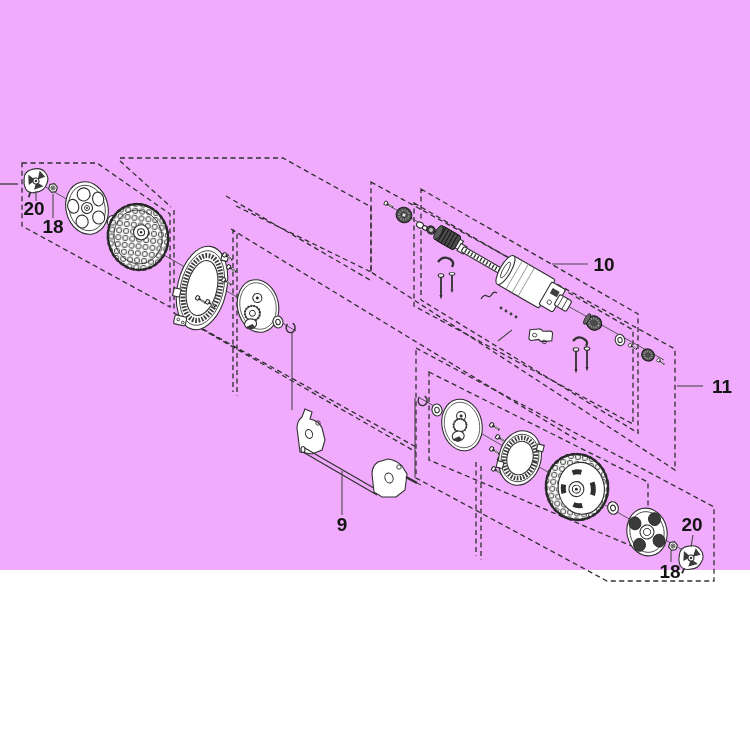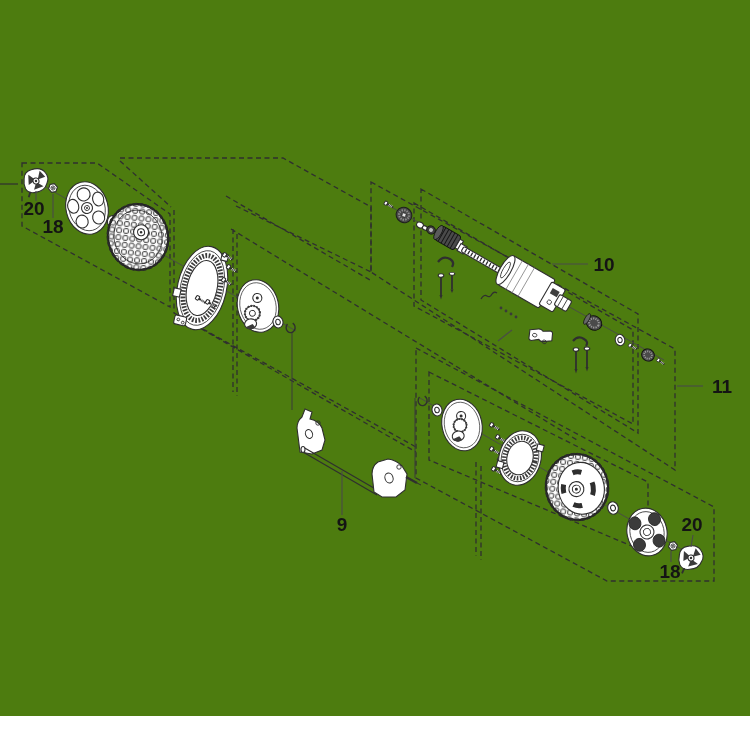--- a/index.html
+++ b/index.html
@@ -1,16 +1,16 @@
 <!DOCTYPE html>
 <html><head>
 <meta charset="utf-8">
 <style>
   html,body{margin:0;padding:0;background:#ffffff;width:750px;height:750px;overflow:hidden}
-  #stage{width:750px;height:716px;position:relative;background:#4d7c0f}
+  #stage{width:750px;height:570px;position:relative;background:#f0abfc}
   svg{display:block}
   .db{fill:none;stroke:#2f2f2f;stroke-width:1.3;stroke-dasharray:5 3.5;stroke-linecap:butt}
   .ax{stroke:#4a4a4a;stroke-width:0.9;fill:none}
   .cn{stroke:#3a3a3a;stroke-width:1;fill:none}
   .fw{fill:#ffffff;stroke:#2f2f2f;stroke-width:1.1}
   .op{fill:none;stroke:#2f2f2f}
   .dk{fill:#3a3a3a;stroke:none}
   .ld{stroke:#4a4a4a;stroke-width:1.1;fill:none}
   .callout{font:bold 19px "Liberation Sans", sans-serif;fill:#141414;text-anchor:middle}
 </style>

